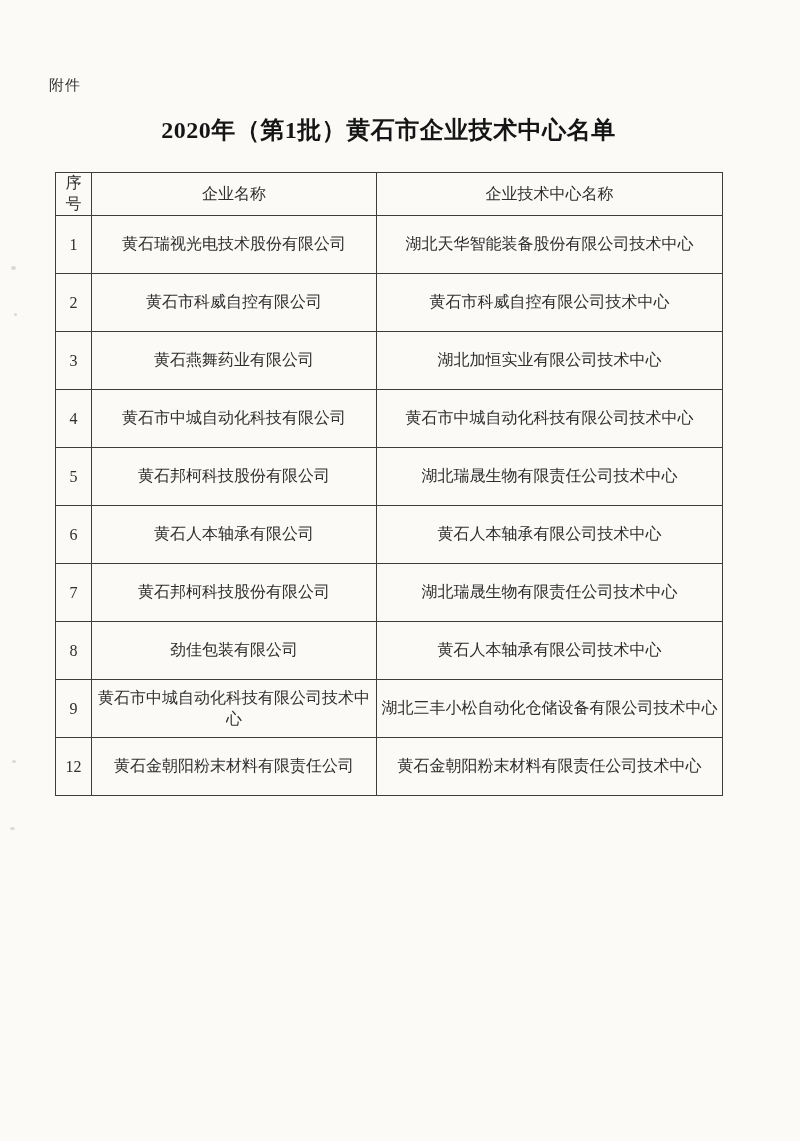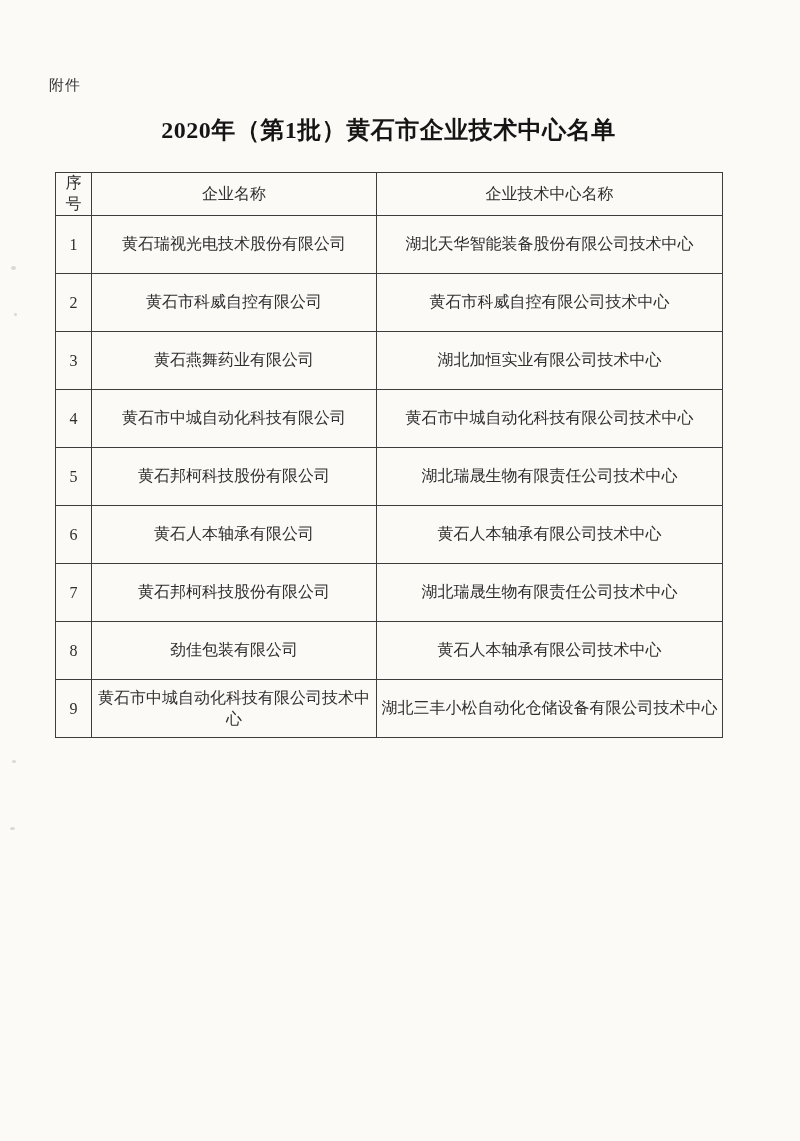--- a/index.html
+++ b/index.html
@@ -140,20 +140,25 @@
         <tr>
           <td class="cell-no">8</td>
           <td>劲佳包装有限公司</td>
           <td>黄石人本轴承有限公司技术中心</td>
         </tr>
         <tr>
           <td class="cell-no">9</td>
           <td>黄石市中城自动化科技有限公司技术中心</td>
           <td>湖北三丰小松自动化仓储设备有限公司技术中心</td>
         </tr>
+        <tr>
+          <td class="cell-no">12</td>
+          <td>黄石金朝阳粉末材料有限责任公司</td>
+          <td>黄石金朝阳粉末材料有限责任公司技术中心</td>
+        </tr>
       </tbody>
   </table>
 
   <div class="speck speck-1"></div>
   <div class="speck speck-2"></div>
   <div class="speck speck-3"></div>
   <div class="speck speck-4"></div>
 
 </div>
 

